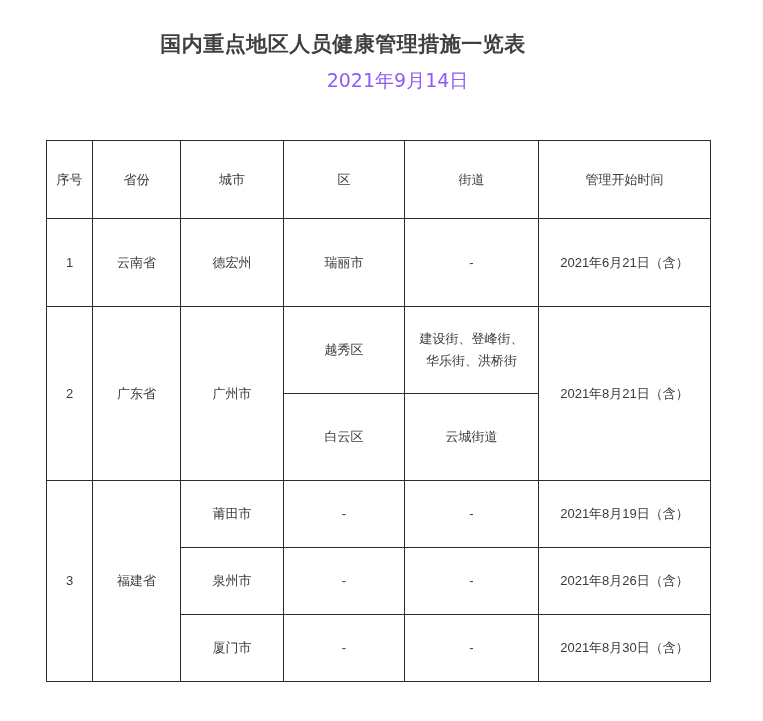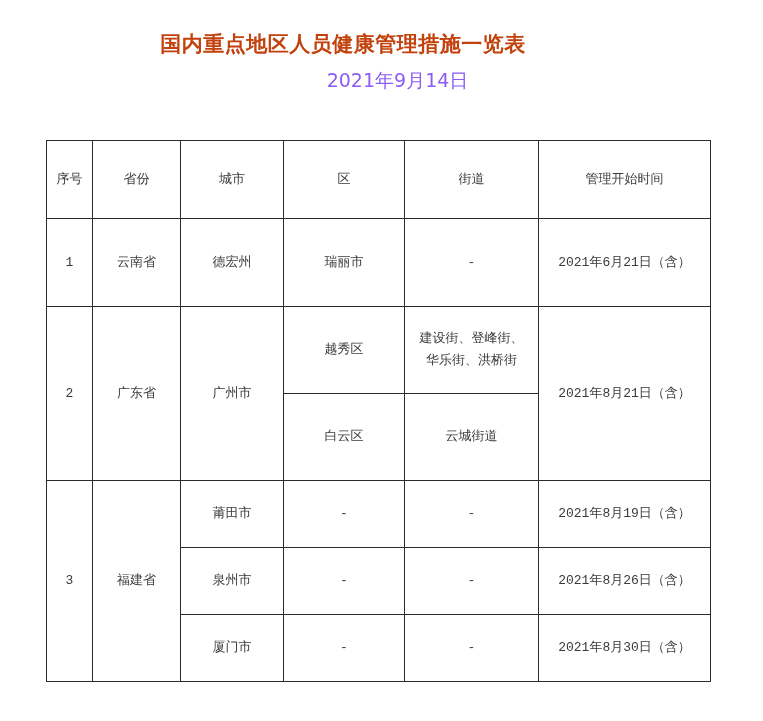--- a/index.html
+++ b/index.html
@@ -2,31 +2,31 @@
 <html><head>
   <meta charset="utf-8">
   <style>
     html, body { margin: 0; padding: 0; background: #ffffff; }
     body {
       width: 763px; height: 721px; position: relative; overflow: hidden;
       font-family: "DejaVu Sans", sans-serif; color: #333333;
     }
     .title {
       position: absolute; left: 0; width: 686px; top: 30px;
-      text-align: center; font-size: 21px; font-weight: bold; color: #c2410c;
+      text-align: center; font-size: 21px; font-weight: bold; color: #404040;
       letter-spacing: 0.5px;
     }
     .subtitle {
       position: absolute; left: 16px; width: 763px; top: 68px;
       text-align: center; font-size: 19px; color: #8b5cf6;
     }
     table.grid {
       position: absolute; left: 46px; top: 140px;
       border-collapse: collapse; table-layout: fixed;
-      font-family: Liberation Mono, monospace; font-size: 13px; color: #3a3a3a; padding-left: 28px;
+      font-family: Liberation Sans, sans-serif; font-size: 13px; color: #3a3a3a; padding-left: 28px;
     }
     table.grid td {
       border: 1.5px solid #2b2b2b; text-align: center; vertical-align: middle;
       padding: 0; line-height: 22px;
     }
     .c1 { width: 46px; } .c2 { width: 88px; } .c3 { width: 103px; }
     .c4 { width: 121px; } .c5 { width: 134px; } .c6 { width: 172px; }
     .h-head { height: 78px; }
     .h-r1 { height: 88px; }
     .h-r2 { height: 87px; }

